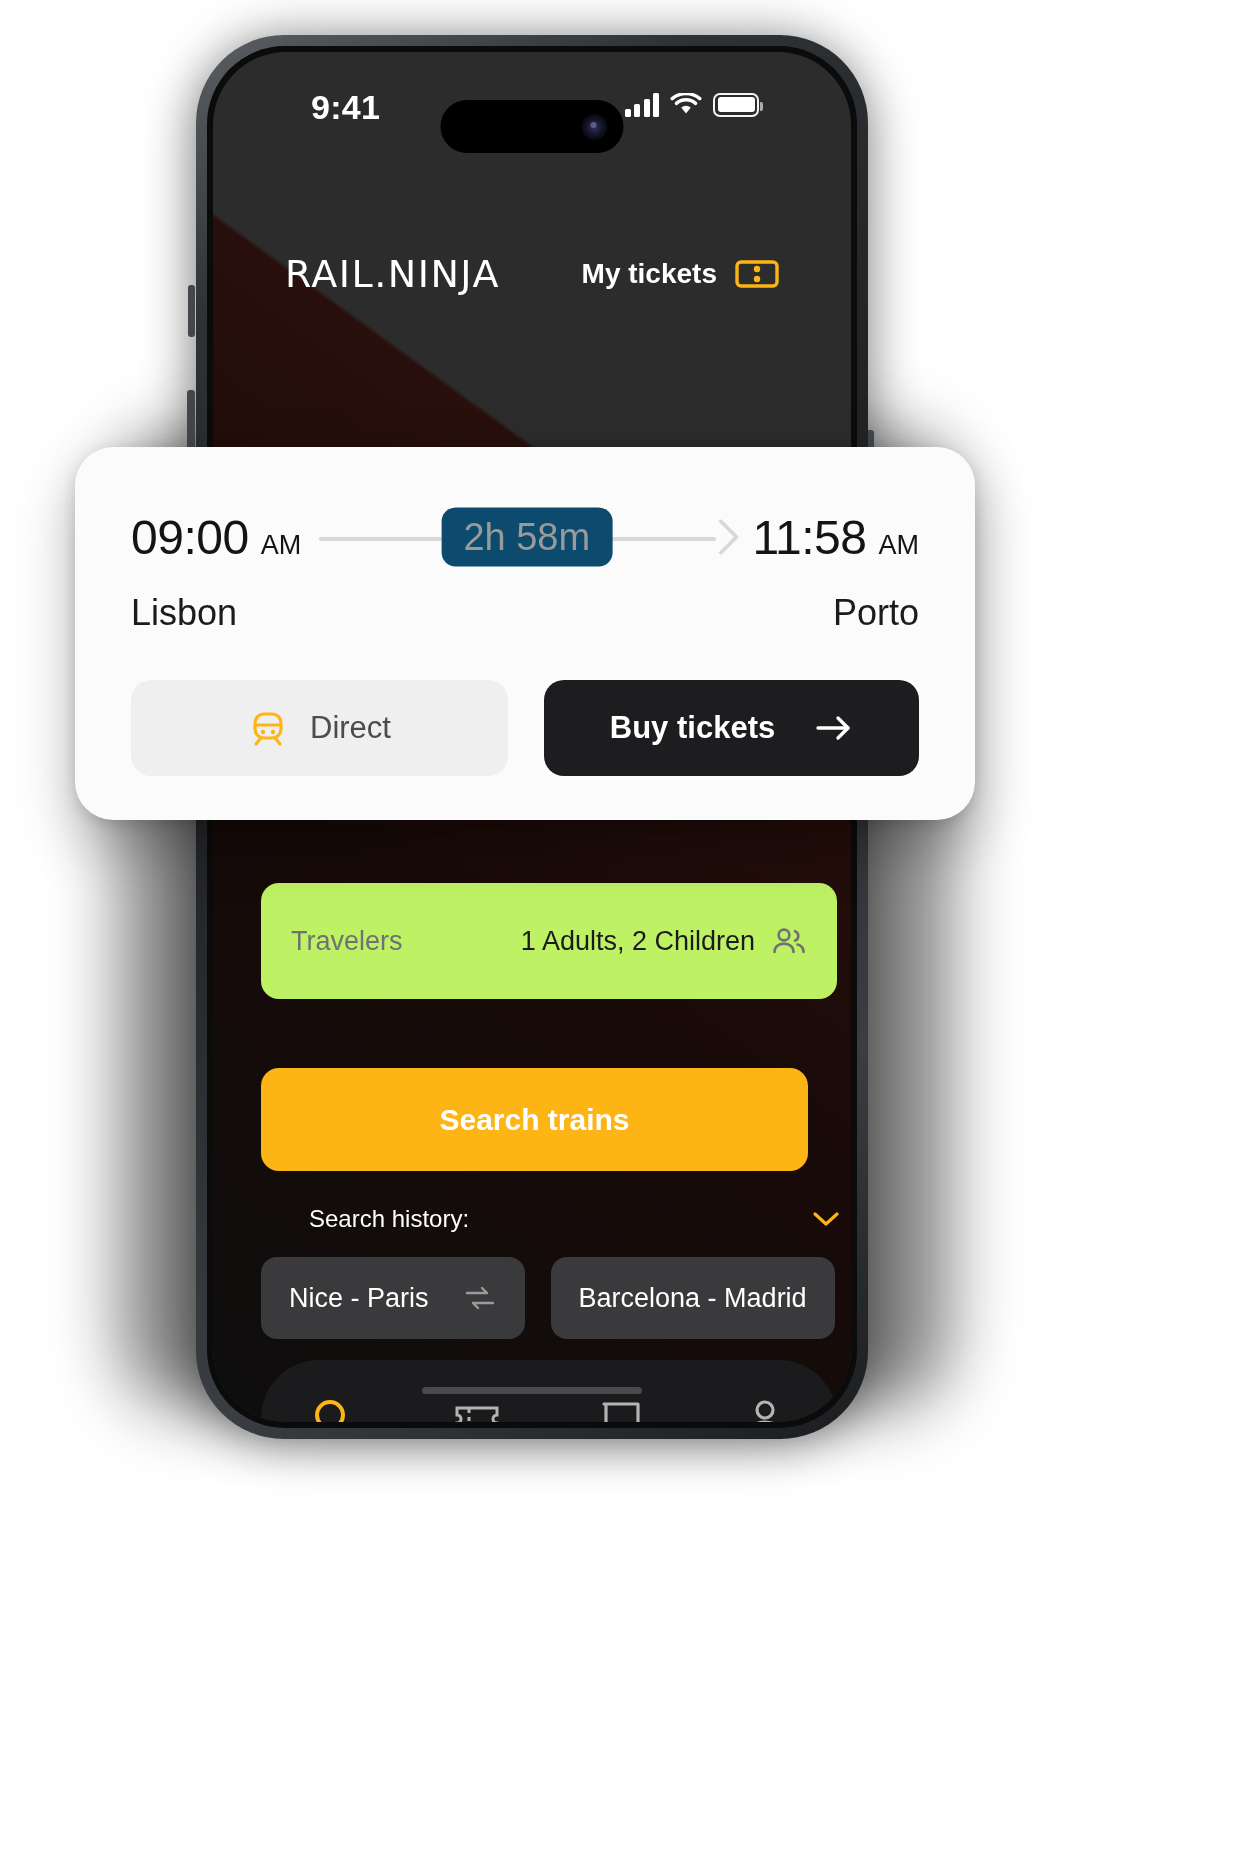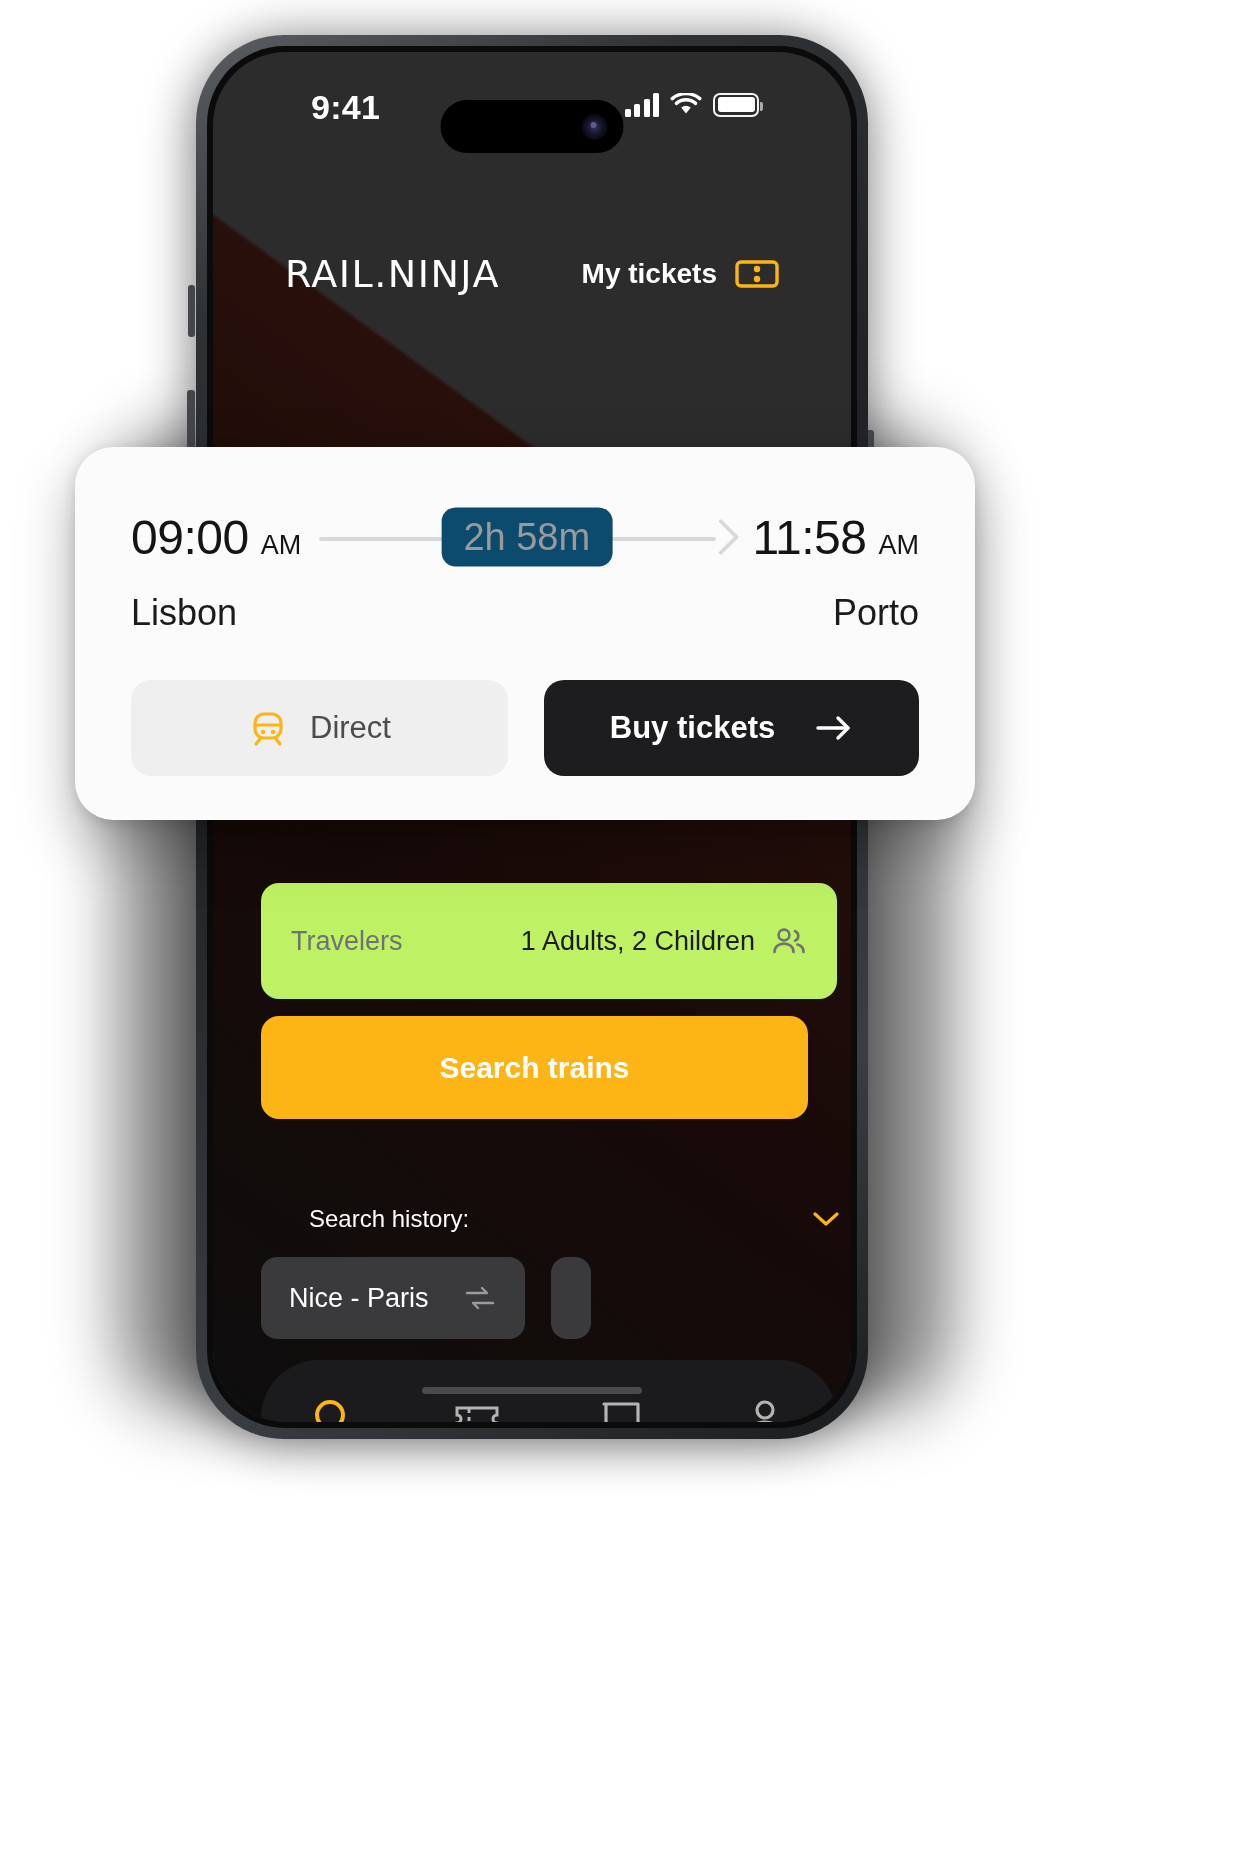--- a/index.html
+++ b/index.html
@@ -124,21 +124,21 @@
     background:#bef264; border-radius:18px;
     display:flex; align-items:center; justify-content:space-between;
     padding: 4px 30px;
   }
   .travelers-label { color:#6f7175; font-size:27px; }
   .travelers-val-wrap { display:flex; align-items:center; gap:16px; }
   .travelers-value { color:#1b1b1b; font-size:27px; }
   .people-ico { width:36px; height:30px; display:block; }
 
   .search-btn {
-    position:absolute; left:48px; top:664px; width:547px; height:103px;
+    position:absolute; left:48px; top:716px; width:547px; height:103px;
     background:#FDB515; border-radius:18px;
     display:flex; align-items:center; justify-content:center;
     color:#fff; font-size:30px; font-weight:700; border:none; cursor:pointer;
   }
 
   .history-row {
     position:absolute; left:48px; top:845px; width:578px; height:44px;
     display:flex; align-items:center; justify-content:space-between;
   }
   .history-label { color:#ffffff; font-size:24px;margin-left:48px; }
@@ -294,20 +294,23 @@
             </svg>
           </div>
 
           <div class="chips">
             <div class="chip">
               <span>Nice - Paris</span>
               <svg class="swap-ico" viewBox="0 0 34 24">
                 <path d="M4 7h20l-5-5" fill="none" stroke="#9b9b9b" stroke-width="2.4" stroke-linecap="round" stroke-linejoin="round"></path>
                 <path d="M30 17H10l5 5" fill="none" stroke="#9b9b9b" stroke-width="2.4" stroke-linecap="round" stroke-linejoin="round"></path>
               </svg>
+            </div>
+            <div class="chip">
+              <span>Barcelona - Madrid</span>
             </div>
             <div class="chip" style="width:40px;padding:0;">
               <span></span>
             </div>
           </div>
 
           <div class="tabbar">
             <div class="tab">
               <svg width="44" height="44" viewBox="0 0 44 44">
                 <circle cx="19" cy="19" r="13" fill="none" stroke="#FDB515" stroke-width="4"></circle>

